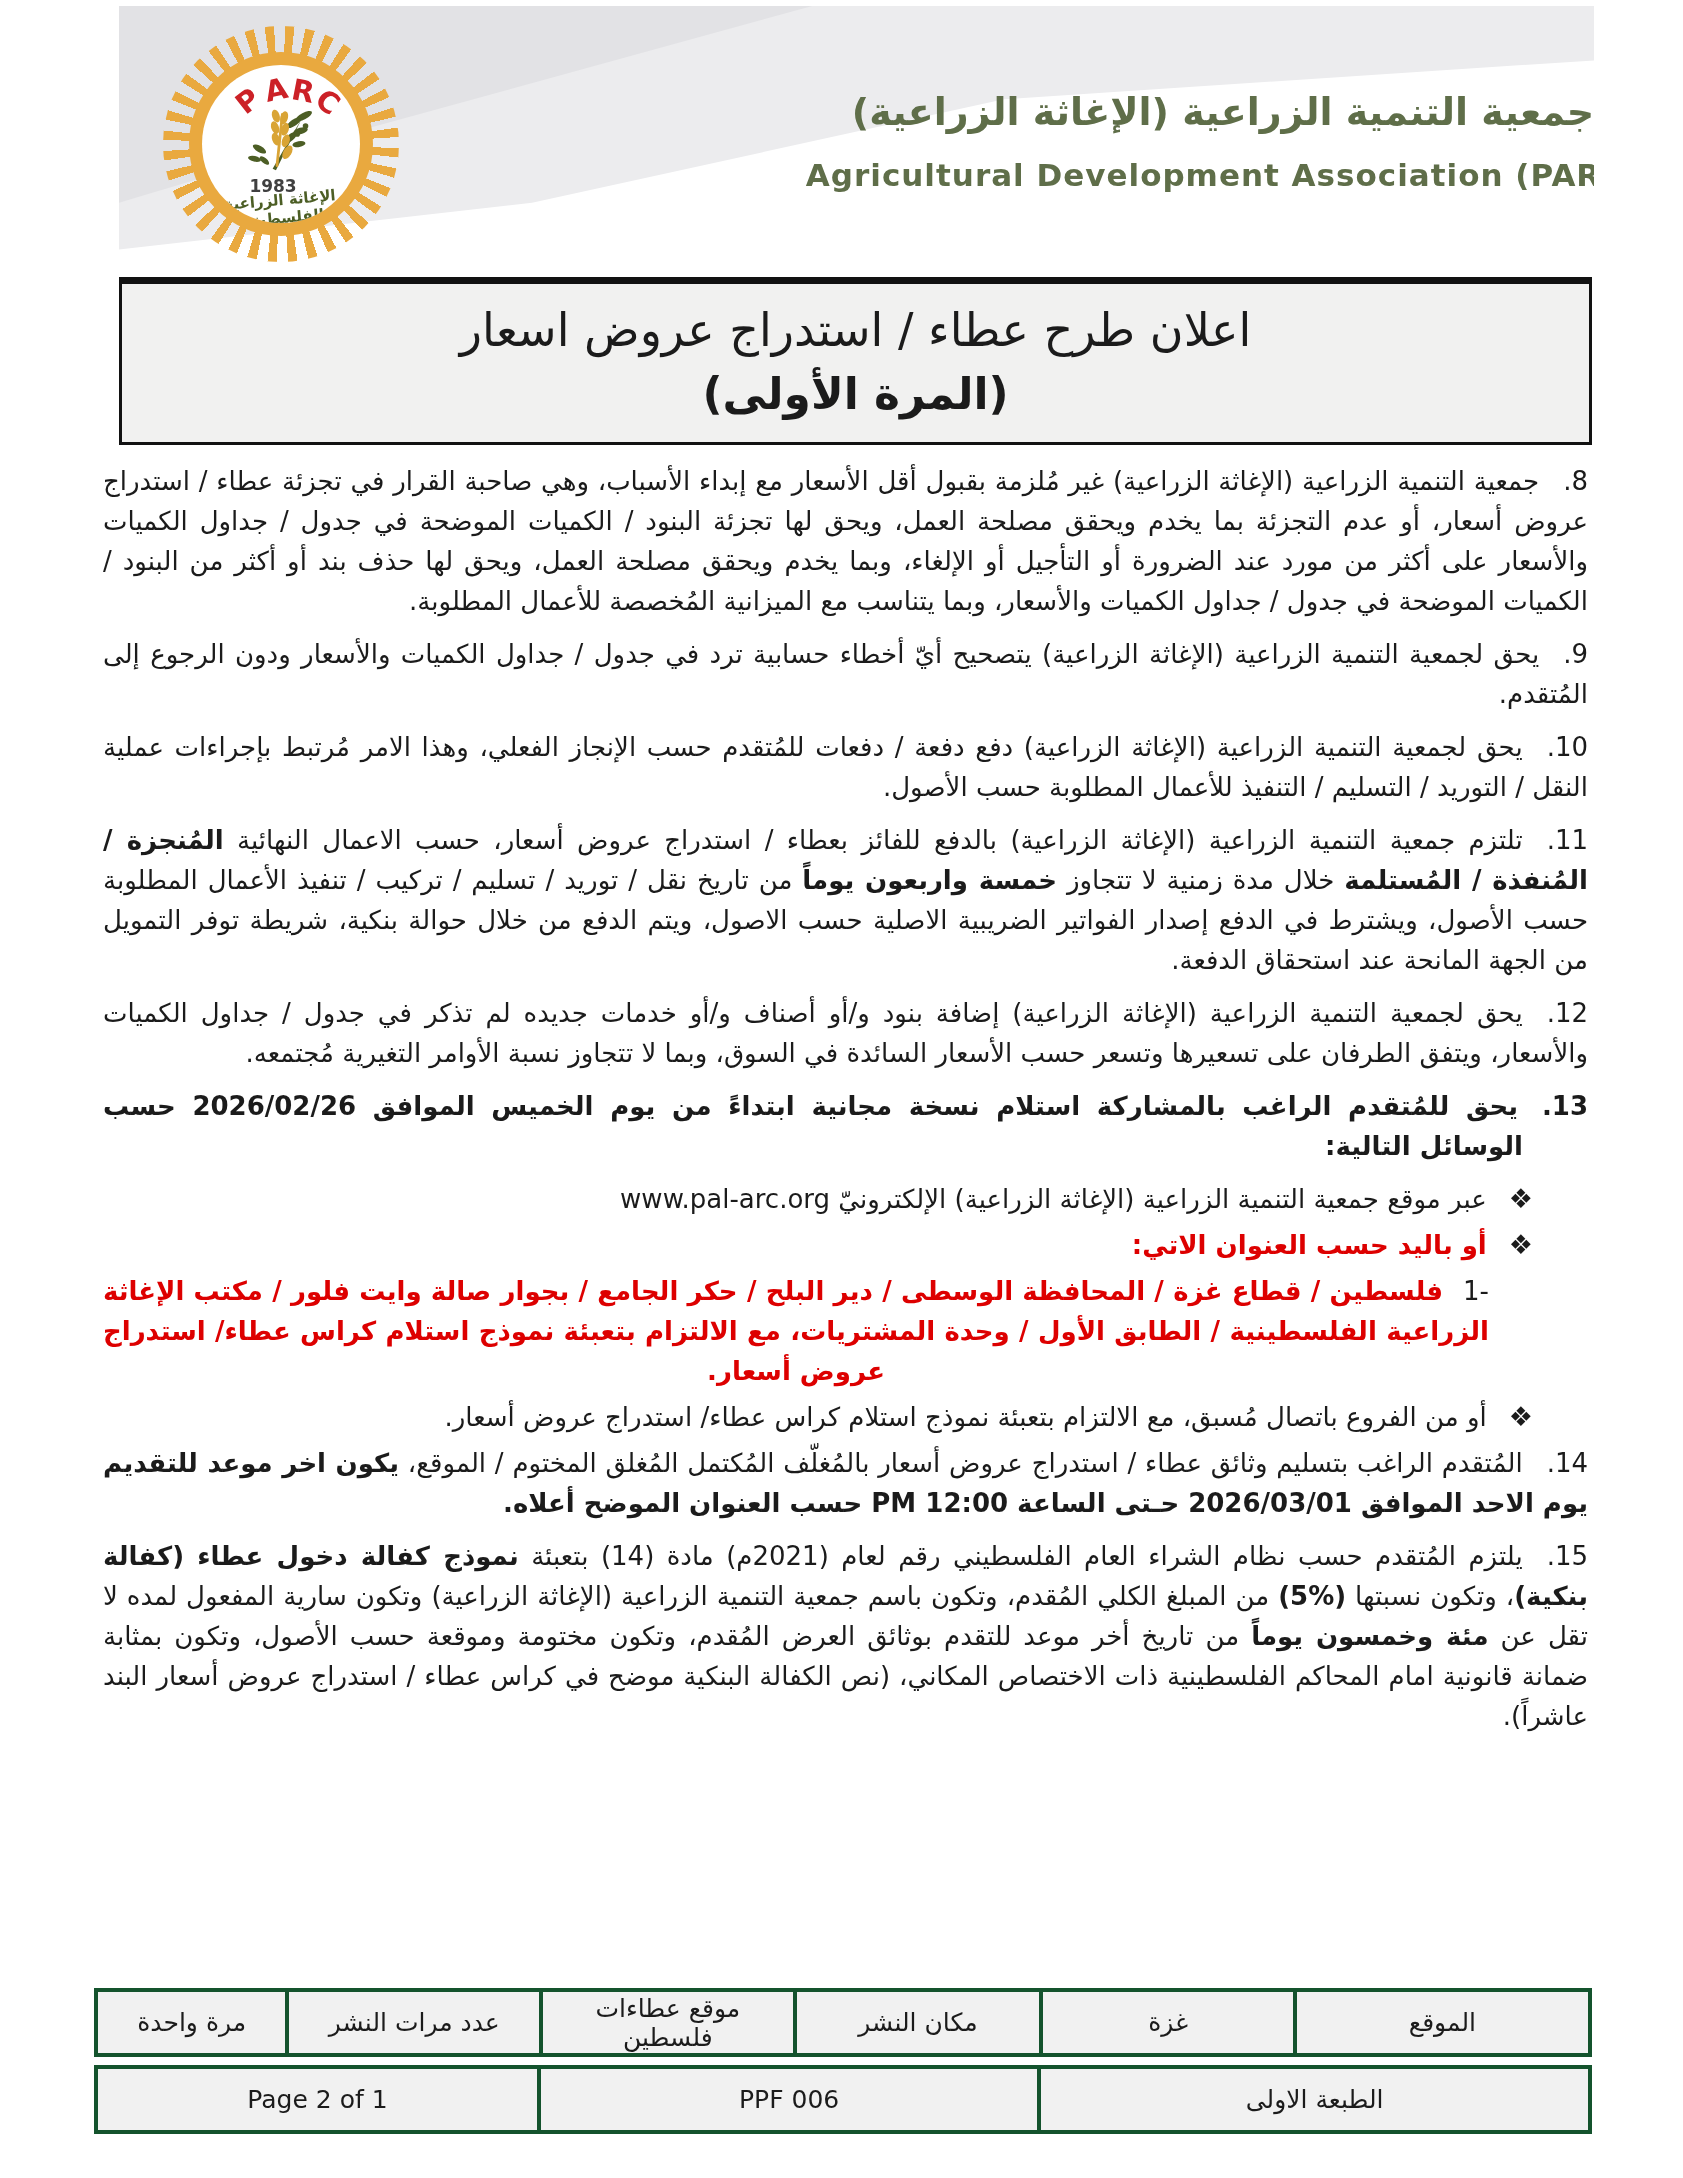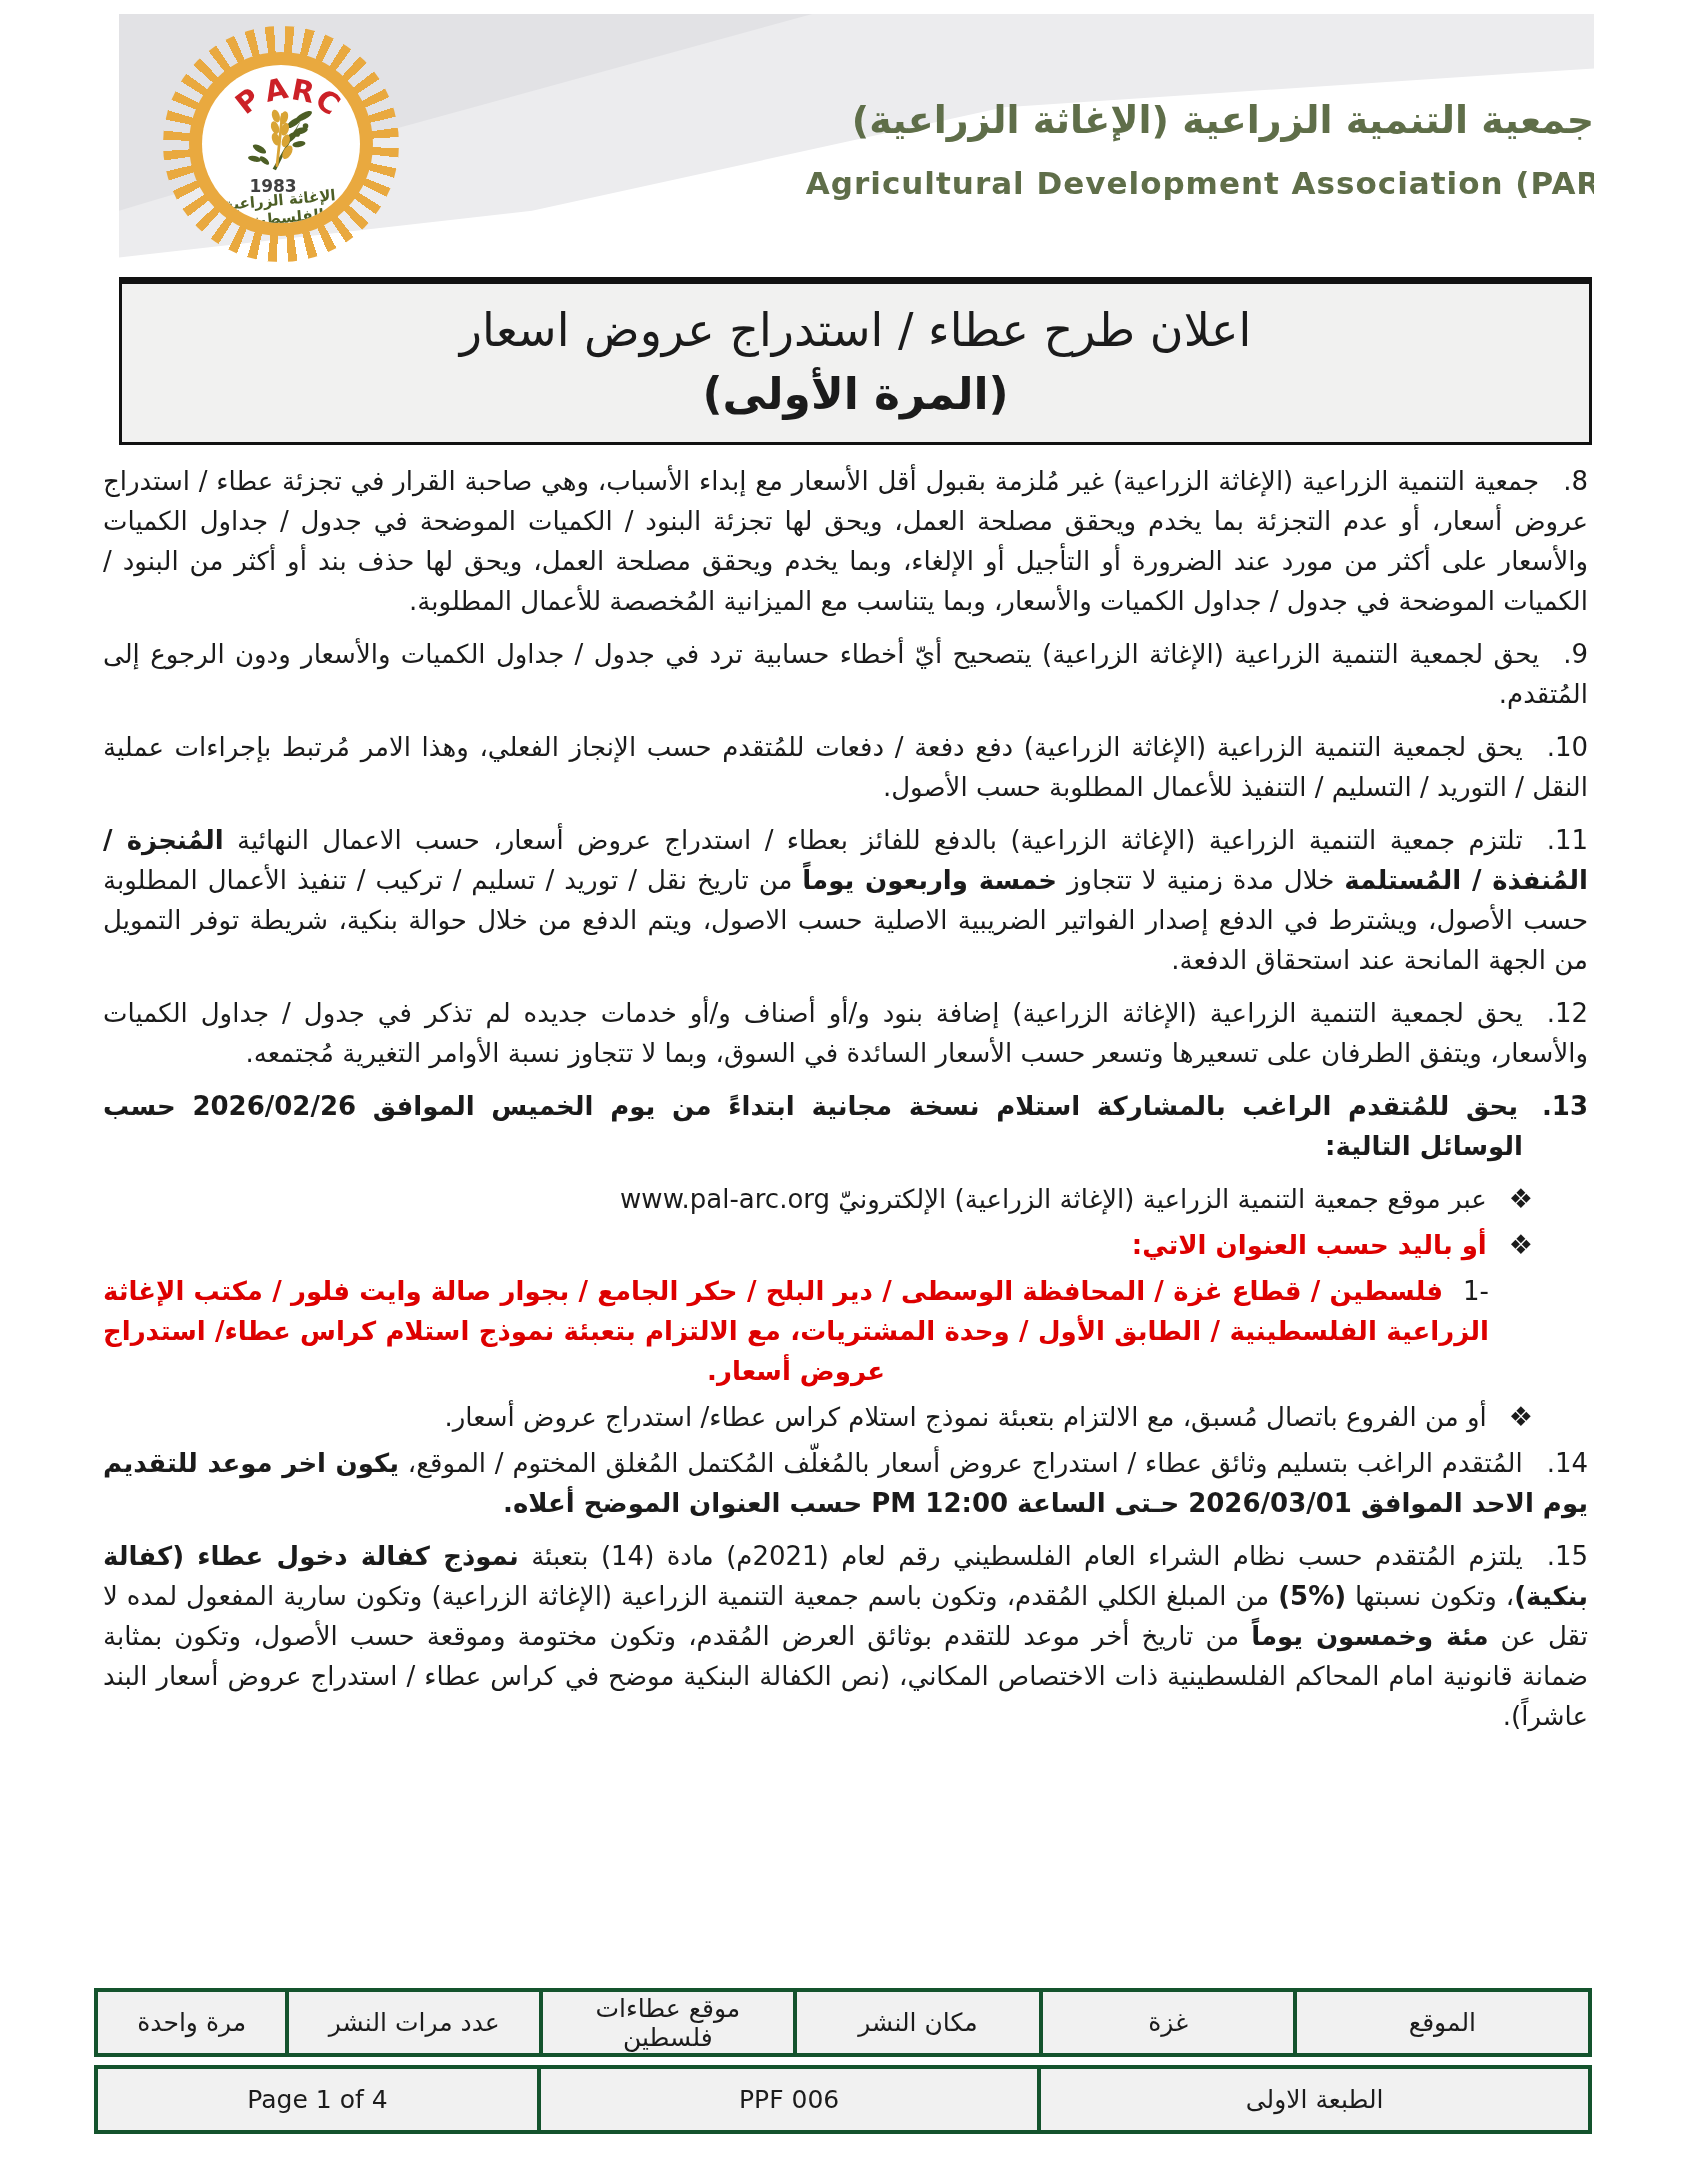--- a/index.html
+++ b/index.html
@@ -1,20 +1,20 @@
 <!DOCTYPE html>
 <html lang="ar"><head>
 <meta charset="utf-8">
 <style>
   html,body{margin:0;padding:0;background:#9a9a9a;}
   .page{position:relative;width:1683px;height:2178px;background:#ffffff;margin:0 auto;
         font-family:"DejaVu Sans",sans-serif;color:#1b1b1b;overflow:hidden;}
 
   
-  .band{position:absolute;left:119px;top:14px;width:1475px;height:259px;background:#ffffff;overflow:hidden;}
+  .band{position:absolute;left:119px;top:6px;width:1475px;height:259px;background:#ffffff;overflow:hidden;}
   .band-gray{position:absolute;inset:0;background:#ececee;
              clip-path:polygon(0 0,100% 0,100% 21%,60% 36%,28% 76%,0 94%);}
   .band-dark{position:absolute;inset:0;background:#e2e2e5;
              clip-path:polygon(0 0,47% 0,17% 47%,0 76%);}
   .org-names{position:absolute;left:614px;top:83px;width:980px;text-align:center;}
   .org-ar{font-size:38px;font-weight:bold;color:#5f6e49;direction:rtl;line-height:46px;}
   .org-en{font-size:31px;font-weight:bold;color:#5f6e49;margin-top:22px;letter-spacing:1px;}
 
   
   .logo{position:absolute;left:163px;top:26px;width:236px;height:236px;}
@@ -163,20 +163,20 @@
         <td class="w-times">عدد مرات النشر</td>
         <td class="w-once">مرة واحدة</td>
       </tr>
     </tbody>
       </table>
     <table class="frow r2">
       <tbody>
           <tr>
         <td class="w-edition">الطبعة الاولى</td>
         <td class="w-code">PPF 006</td>
-        <td class="w-page cell-page">Page 1 of 4</td>
+        <td class="w-page cell-page">Page 2 of 1</td>
       </tr>
     </tbody>
       </table>
   </div>
 
 </div>
 
 
 </body></html>

